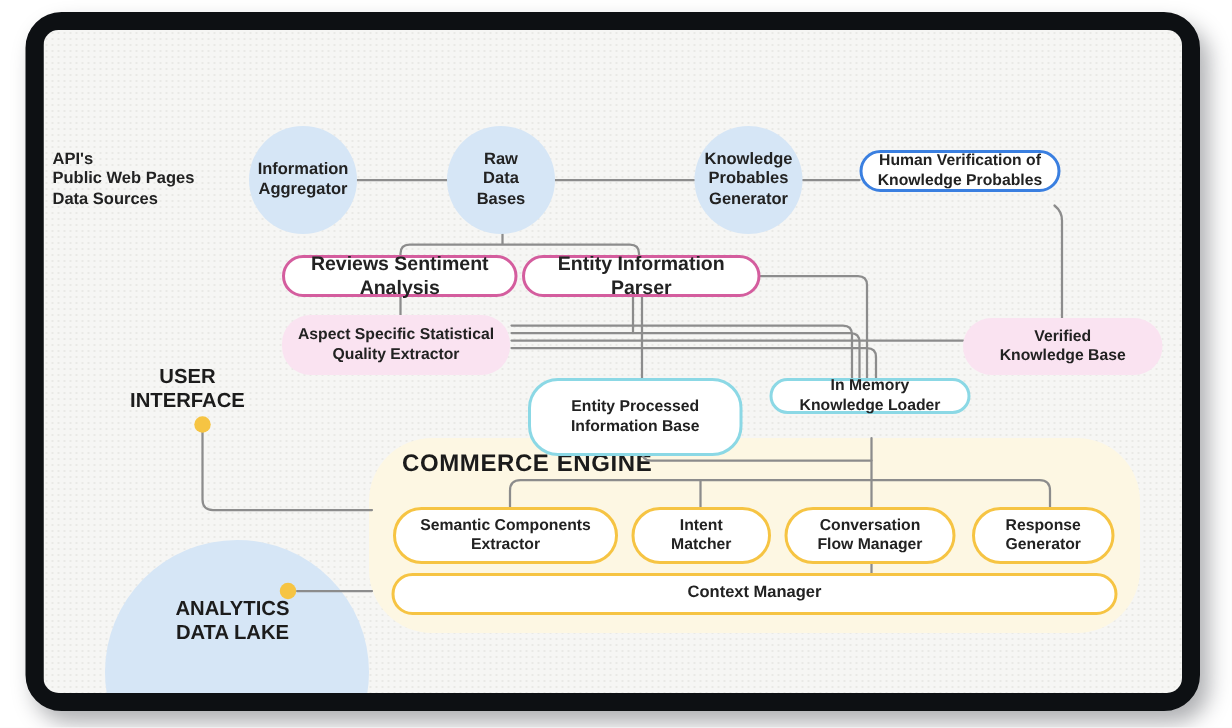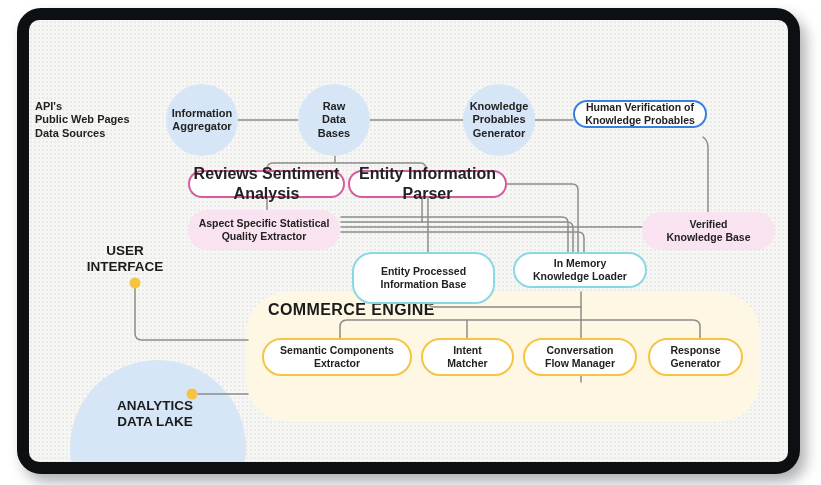--- a/index.html
+++ b/index.html
@@ -11,21 +11,21 @@
   .screen{position:absolute;left:0;top:0;right:0;bottom:0;border-radius:10px;
           overflow:hidden;background:#f6f6f4;
           background-image:radial-gradient(circle,#e9e9e6 0.7px,transparent 0.9px);
           background-size:4px 4px;}
   
   .canvas{position:absolute;left:-29px;top:-20px;width:821px;height:485px;}
   .node{position:absolute;display:flex;align-items:center;justify-content:center;
         text-align:center;font-weight:bold;color:#222;white-space:pre-line;
         line-height:1.22;box-sizing:border-box;z-index:3;}
   .circle{border-radius:50%;background:#d6e6f6;font-size:11px;}
-  .pill-pink{background:#fff;border:2px solid #d45d9e;border-radius:15px;font-size:16px;}
+  .pill-pink{background:#fff;border:2px solid #d45d9e;border-radius:15px;font-size:13px;}
   .fill-pink{background:#fae3f1;border-radius:19px;font-size:10.5px;}
   .pill-cyan{background:#fff;border:2px solid #8bd8e5;border-radius:20px;font-size:10.5px;}
   .pill-blue{background:#fff;border:2px solid #3a7fe0;border-radius:20px;font-size:10.5px;}
   .pill-yellow{background:#fff;border:2px solid #f6c443;border-radius:20px;font-size:10.5px;}
   .free-label{position:absolute;font-weight:bold;color:#1c1c1c;text-align:center;
               white-space:pre-line;line-height:1.18;z-index:3;}
   .sources{position:absolute;left:35px;top:100px;width:130px;
            font-size:11px;font-weight:bold;color:#222;line-height:1.22;z-index:3;}
   .commerce{position:absolute;left:246px;top:292px;width:514px;height:130px;
             background:#fdf7e3;border-radius:42px;z-index:1;}
@@ -93,32 +93,33 @@
       <div class="node pill-pink" style="left:188px;top:170px;width:157px;height:28px;">Reviews Sentiment Analysis</div>
       <div class="node pill-pink" style="left:348px;top:170px;width:159px;height:28px;">Entity Information Parser</div>
 
       <div class="node fill-pink" style="left:188px;top:210px;width:152px;height:40px;">Aspect Specific Statistical
 Quality Extractor</div>
       <div class="node fill-pink" style="left:642px;top:212px;width:133px;height:38px;">Verified
 Knowledge Base</div>
 
       <div class="node pill-cyan" style="left:352px;top:252px;width:143px;height:52px;">Entity Processed
 Information Base</div>
-      <div class="node pill-cyan" style="left:513px;top:252px;width:134px;height:36px;text-align:center;">In Memory
+      <div class="node pill-cyan" style="left:513px;top:252px;width:134px;height:24px;text-align:center;">In Memory
 Knowledge Loader</div>
 
       <div class="free-label" style="left:75px;top:243px;width:100px;font-size:13.5px;">USER
 INTERFACE</div>
       <div class="free-label" style="left:95px;top:398px;width:120px;font-size:13.5px;">ANALYTICS
 DATA LAKE</div>
 
       <div class="node pill-yellow" style="left:262px;top:338px;width:150px;height:38px;">Semantic Components
 Extractor</div>
       <div class="node pill-yellow" style="left:523px;top:338px;width:114px;height:38px;">Conversation
 Flow Manager</div>
       <div class="node pill-yellow" style="left:421px;top:338px;width:93px;height:38px;">Intent
 Matcher</div>
       <div class="node pill-yellow" style="left:648px;top:338px;width:95px;height:38px;">Response
 Generator</div>
+      <div class="node pill-yellow" style="left:261px;top:382px;width:484px;height:28px;border-radius:14px;font-size:11px;">Context Manager</div>
 
     </div>
   </div>
 </div>
 
 </body></html>

